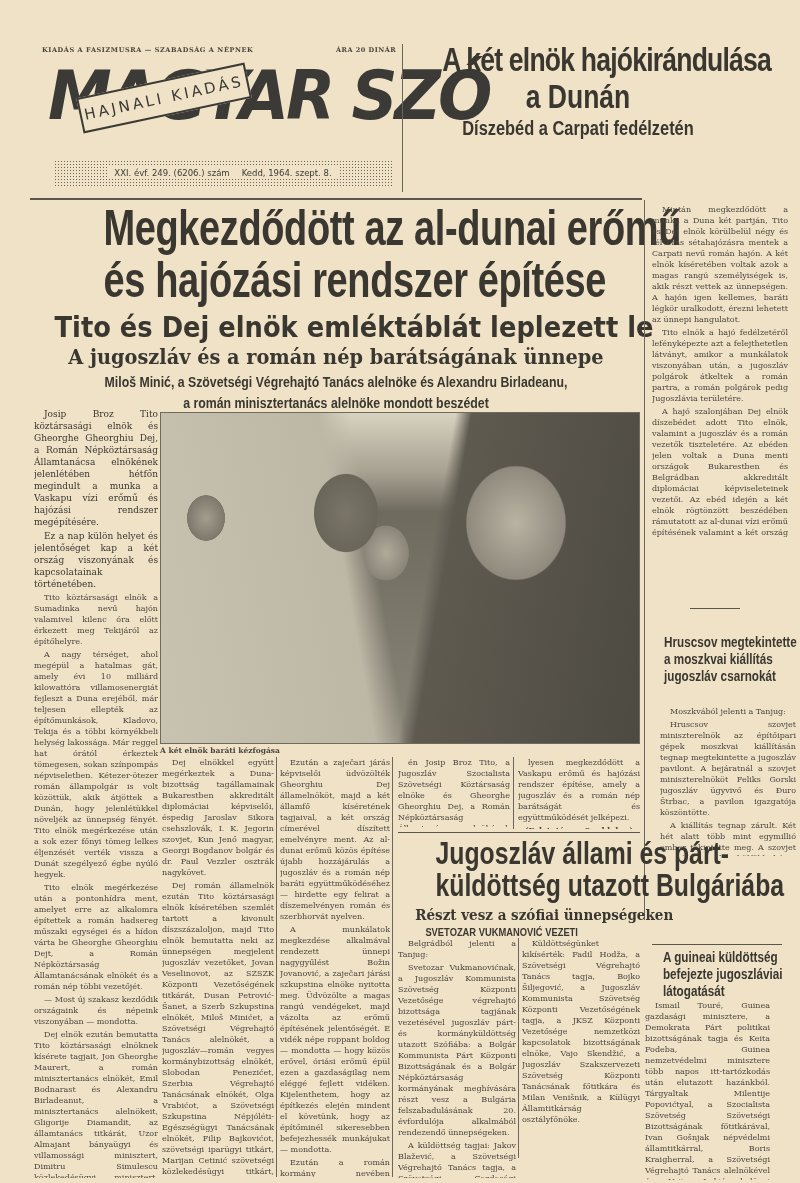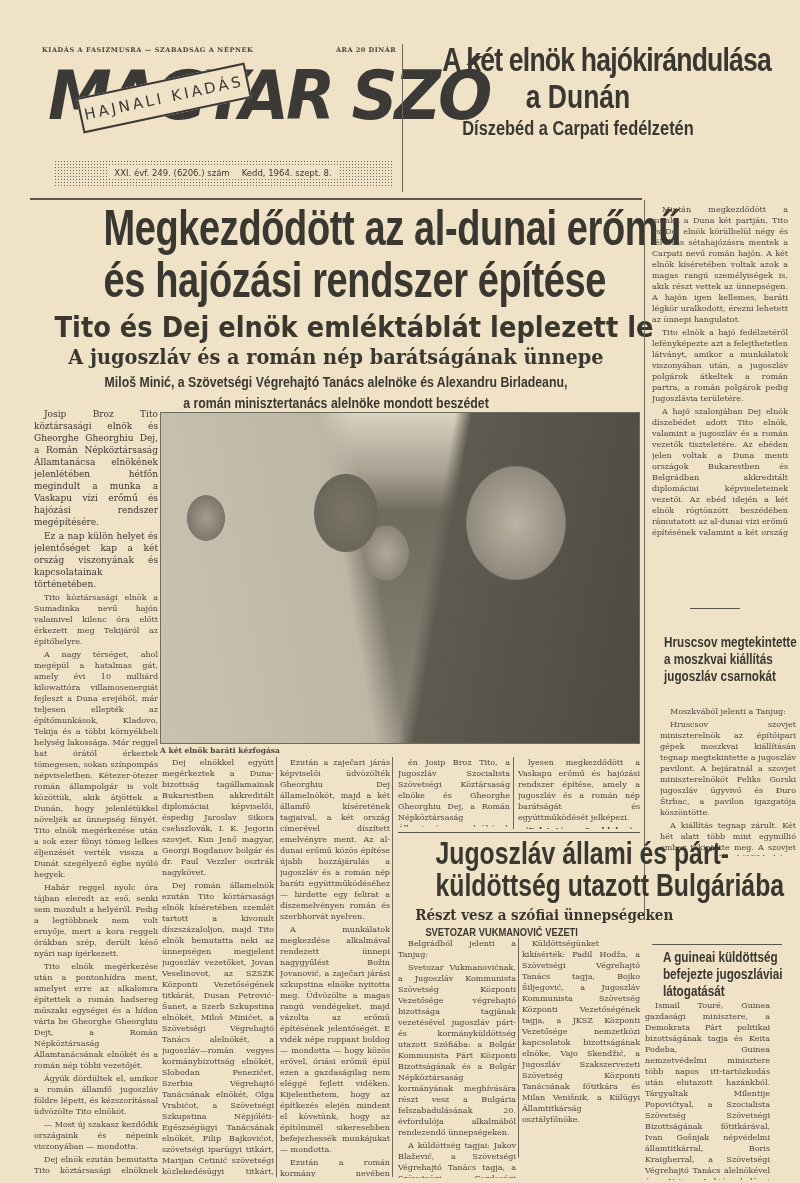--- a/index.html
+++ b/index.html
@@ -126,23 +126,21 @@
   <p>Moszkvából jelenti a Tanjug:</p>
   <p>Hruscsov szovjet miniszterelnök az építőipari gépek moszkvai kiállításán tegnap megtekintette a jugoszláv pavilont. A bejáratnál a szovjet miniszterelnököt Feliks Gorski jugoszláv ügyvivő és Đuro Štrbac, a pavilon igazgatója köszöntötte.</p>
   <p>A kiállítás tegnap zárult. Két hét alatt több mint egymillió ember tekintette meg. A szovjet kormány minden külföldi képet megvásárolt.</p>
 </div>
 
 <div class="abs col" style="left:34px; top:408px; width:124px; height:770px; overflow:hidden;">
   <p class="bold">Josip Broz Tito köztársasági elnök és Gheorghe Gheorghiu Dej, a Román Népköztársaság Államtanácsa elnökének jelenlétében hétfőn megindult a munka a Vaskapu vízi erőmű és hajózási rendszer megépítésére.</p>
   <p class="bold">Ez a nap külön helyet és jelentőséget kap a két ország viszonyának és kapcsolatainak történetében.</p>
   <p>Tito köztársasági elnök a Sumadinka nevű hajón valamivel kilenc óra előtt érkezett meg Tekijáról az építőhelyre.</p>
   <p>A nagy térséget, ahol megépül a hatalmas gát, amely évi 10 milliárd kilowattóra villamosenergiát fejleszt a Duna erejéből, már teljesen ellepték az építőmunkások, Kladovo, Tekija és a többi környékbeli helység lakossága. Már reggel hat órától érkeztek tömegesen, sokan színpompás népviseletben. Kétezer-ötezer román állampolgár is volt közöttük, akik átjöttek a Dunán, hogy jelenlétükkel növeljék az ünnepség fényét. Tito elnök megérkezése után a sok ezer főnyi tömeg lelkes éljenzését verték vissza a Dunát szegélyező égbe nyúló hegyek.</p>
-  <p>Habár reggel nyolc óra tájban eleredt az eső, senki sem mozdult a helyéről. Pedig a legtöbbnek nem volt ernyője, mert a kora reggeli órákban szép, derült késő nyári nap ígérkezett.</p>
   <p>Tito elnök megérkezése után a pontonhídra ment, amelyet erre az alkalomra építettek a román hadsereg műszaki egységei és a hídon várta be Gheorghe Gheorghiu Dejt, a Román Népköztársaság Államtanácsának elnökét és a román nép többi vezetőjét.</p>
-  <p>Ágyúk dördültek el, amikor a román államfő jugoszláv földre lépett, és kézszorítással üdvözölte Tito elnököt.</p>
   <p>— Most új szakasz kezdődik országaink és népeink viszonyában — mondotta.</p>
   <p>Dej elnök ezután bemutatta Tito köztársasági elnöknek kísérete tagjait, Jon Gheorghe Maurert, a román minisztertanács elnökét, Emil Bodnarast és Alexandru Birladeanut, a minisztertanács alelnökeit, Gligorije Diamandit, az államtanács titkárát, Uzor Almajant bányaügyi és villamossági minisztert, Dimitru Simulescu közlekedésügyi minisztert, Gheorghe Radut építőipari minisztert, Petre Blazovicut, a Román Munkáspárt Központi Vezetőségének tagjelöltjét, a bánáti tartományi pártvezetőség első titkárát és a jugoszláv—román vegyes kormánybizottság román tagjait.</p>
 </div>
 
 <div class="abs photo"></div>
 <div class="abs caption">A két elnök baráti kézfogása</div>
 
 <div class="abs col" style="left:162px; top:757px; width:112px; height:420px; overflow:hidden;">
   <p>Dej elnökkel együtt megérkeztek a Duna-bizottság tagállamainak Bukarestben akkreditált diplomáciai képviselői, éspedig Jaroslav Sikora csehszlovák, I. K. Jegorin szovjet, Kun Jenő magyar, Georgi Bogdanov bolgár és dr. Paul Vezzler osztrák nagykövet.</p>
   <p>Dej román államelnök ezután Tito köztársasági elnök kíséretében szemlét tartott a kivonult díszszázaloljon, majd Tito elnök bemutatta neki az ünnepségen megjelent jugoszláv vezetőket, Jovan Veselinovot, az SZSZK Központi Vezetőségének titkárát, Dusan Petrović-Šanet, a Szerb Szkupstina elnökét, Miloš Minićet, a Szövetségi Végrehajtó Tanács alelnökét, a jugoszláv—román vegyes kormánybizottság elnökét, Slobodan Penezićet, Szerbia Végrehajtó Tanácsának elnökét, Olga Vrabićot, a Szövetségi Szkupstina Népjóléti-Egészségügyi Tanácsának elnökét, Filip Bajkovićot, szövetségi iparügyi titkárt, Marijan Cetinić szövetségi közlekedésügyi titkárt, Bogdan Crnobrnját, a köztársasági elnök főtitkárát, a jugoszláv—román vegyes kormánybizottság tagjait, Milos Milojević vezérezredest és Mirko Tepavac külügyi államtitkár-helyettest.</p>

